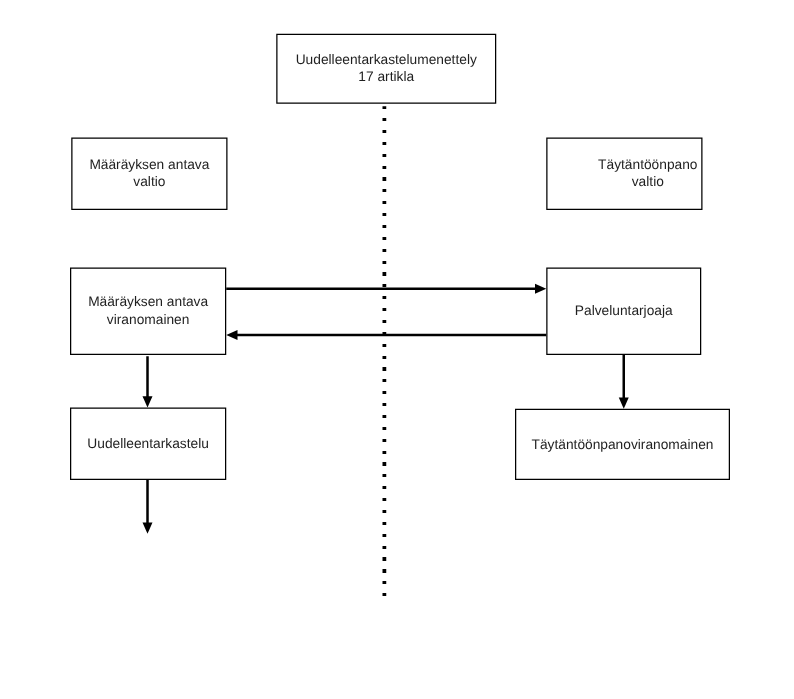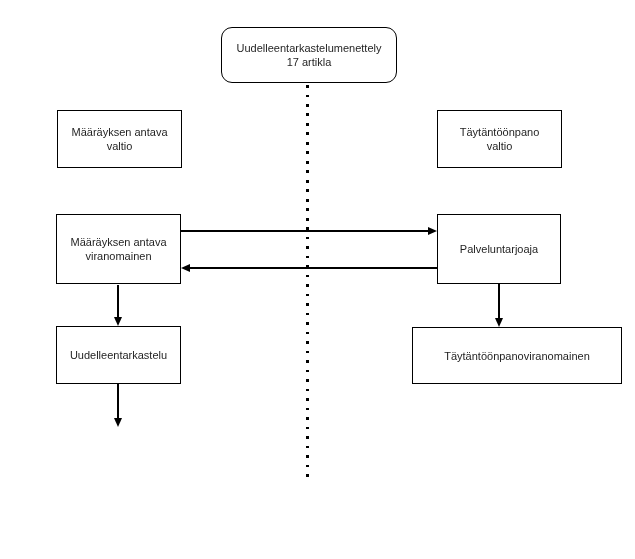--- a/index.html
+++ b/index.html
@@ -26,27 +26,27 @@
     text-align: center;
     color: #1f1f1f;
     font-size: 11px;
     line-height: 14px;
     padding: 2px 3px;
   }
   .node span {
     white-space: pre-line;
   }
   
-  #n0 { left: 221px; top: 27px;  width: 176px; height: 56px; border-radius: 11px; }
+  #n0 { left: 221px; top: 27px;  width: 176px; height: 56px; }
   #n1 { left: 57px;  top: 110px; width: 125px; height: 58px; }
-  #n2 { left: 437px; top: 110px; width: 125px; height: 58px; }
+  #n2 { left: 437px; top: 110px; width: 125px; height: 58px; justify-content: flex-end; }
   #n3 { left: 56px;  top: 214px; width: 125px; height: 70px; }
   #n4 { left: 437px; top: 214px; width: 124px; height: 70px; justify-content: center; }
   #n5 { left: 56px;  top: 326px; width: 125px; height: 58px; }
-  #n6 { left: 412px; top: 327px; width: 210px; height: 57px; }
+  #n6 { left: 412px; top: 327px; width: 172px; height: 57px; }
   #n7 { left: 47px;  top: 427px; width: 143px; height: 104px; }
 
   .dotted-v {
     position: absolute;
     left: 306px;
     top: 85px;
     width: 2.5px;
     height: 398px;
     background: repeating-linear-gradient(
       to bottom,

